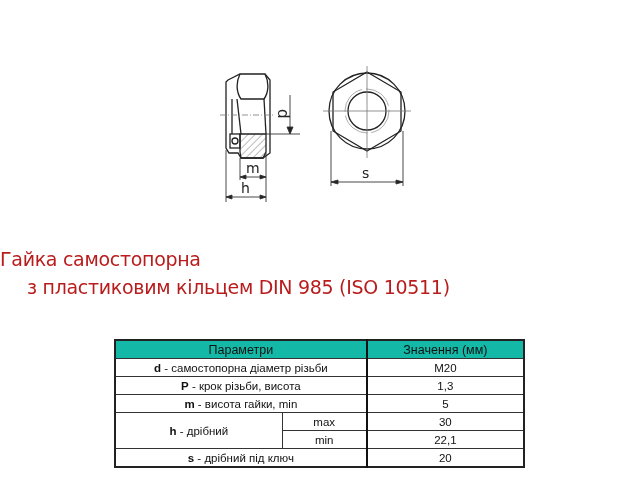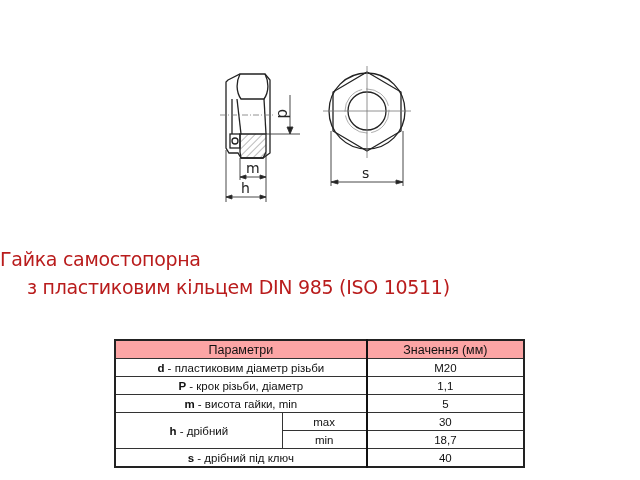--- a/index.html
+++ b/index.html
@@ -3,21 +3,21 @@
 <meta charset="utf-8">
 <style>
   html, body { margin: 0; padding: 0; background: #ffffff; }
   body { width: 640px; height: 480px; position: relative; overflow: hidden; font-family: "Liberation Sans", sans-serif; }
   .drawing { position: absolute; left: 0; top: 0; width: 640px; height: 230px; }
   .title { position: absolute; left: 0; width: 640px; text-align: left; color: #b91c1c; font-family: "DejaVu Sans", sans-serif; font-size: 19px; letter-spacing: -0.3px; }
   .title.l1 { top: 248px; }
   .title.l2 { top: 276px; padding-left: 27px; }
   table.spec { position: absolute; left: 114px; top: 339px; width: 411px; border-collapse: collapse; font-family: "Liberation Sans", sans-serif; font-size: 11.5px; color: #111; }
   table.spec td, table.spec th { border: 1px solid #333; height: 17px; padding: 0; text-align: center; font-weight: normal; }
-  table.spec th { background: #fca5a5; font-size: 12.5px; }
+  table.spec th { background: #14b8a6; font-size: 12.5px; }
   table.spec { border: 2px solid #222; }
   table.spec .vcol { border-left: 2.5px solid #111; }
   .sym { font-weight: bold; }
   .bold { font-weight: bold; }
 </style>
 </head>
 <body>
 
 <svg class="drawing" viewBox="0 0 640 230" xmlns="http://www.w3.org/2000/svg">
   <g stroke="#222" fill="none" stroke-width="1.3">
@@ -94,38 +94,38 @@
       <col style="width:168px">
       <col style="width:85px">
       <col style="width:158px">
     </colgroup>
   <tbody>
       <tr>
     <th colspan="2">Параметри</th>
     <th class="vcol">Значення (мм)</th>
   </tr>
   <tr>
-    <td colspan="2"><span class="sym">d</span><span> - пластиковим діаметр різьби</span></td>
+    <td colspan="2"><span class="sym">d</span><span> - самостопорна діаметр різьби</span></td>
     <td class="vcol bold">M20</td>
   </tr>
   <tr>
-    <td colspan="2"><span class="sym">P</span><span> - крок різьби, діаметр</span></td>
-    <td class="vcol">1,1</td>
+    <td colspan="2"><span class="sym">P</span><span> - крок різьби, висота</span></td>
+    <td class="vcol">1,3</td>
   </tr>
   <tr>
     <td colspan="2"><span class="sym">m</span><span> - висота гайки, min</span></td>
     <td class="vcol">5</td>
   </tr>
   <tr>
     <td rowspan="2"><span class="sym">h</span><span> - дрібний</span></td>
     <td>max</td>
     <td class="vcol">30</td>
   </tr>
   <tr>
     <td>min</td>
-    <td class="vcol">18,7</td>
+    <td class="vcol">22,1</td>
   </tr>
   <tr>
     <td colspan="2"><span class="sym">s</span><span> - дрібний під ключ</span></td>
-    <td class="vcol">40</td>
+    <td class="vcol">20</td>
   </tr>
 </tbody>
   </table>
 
 </body></html>

